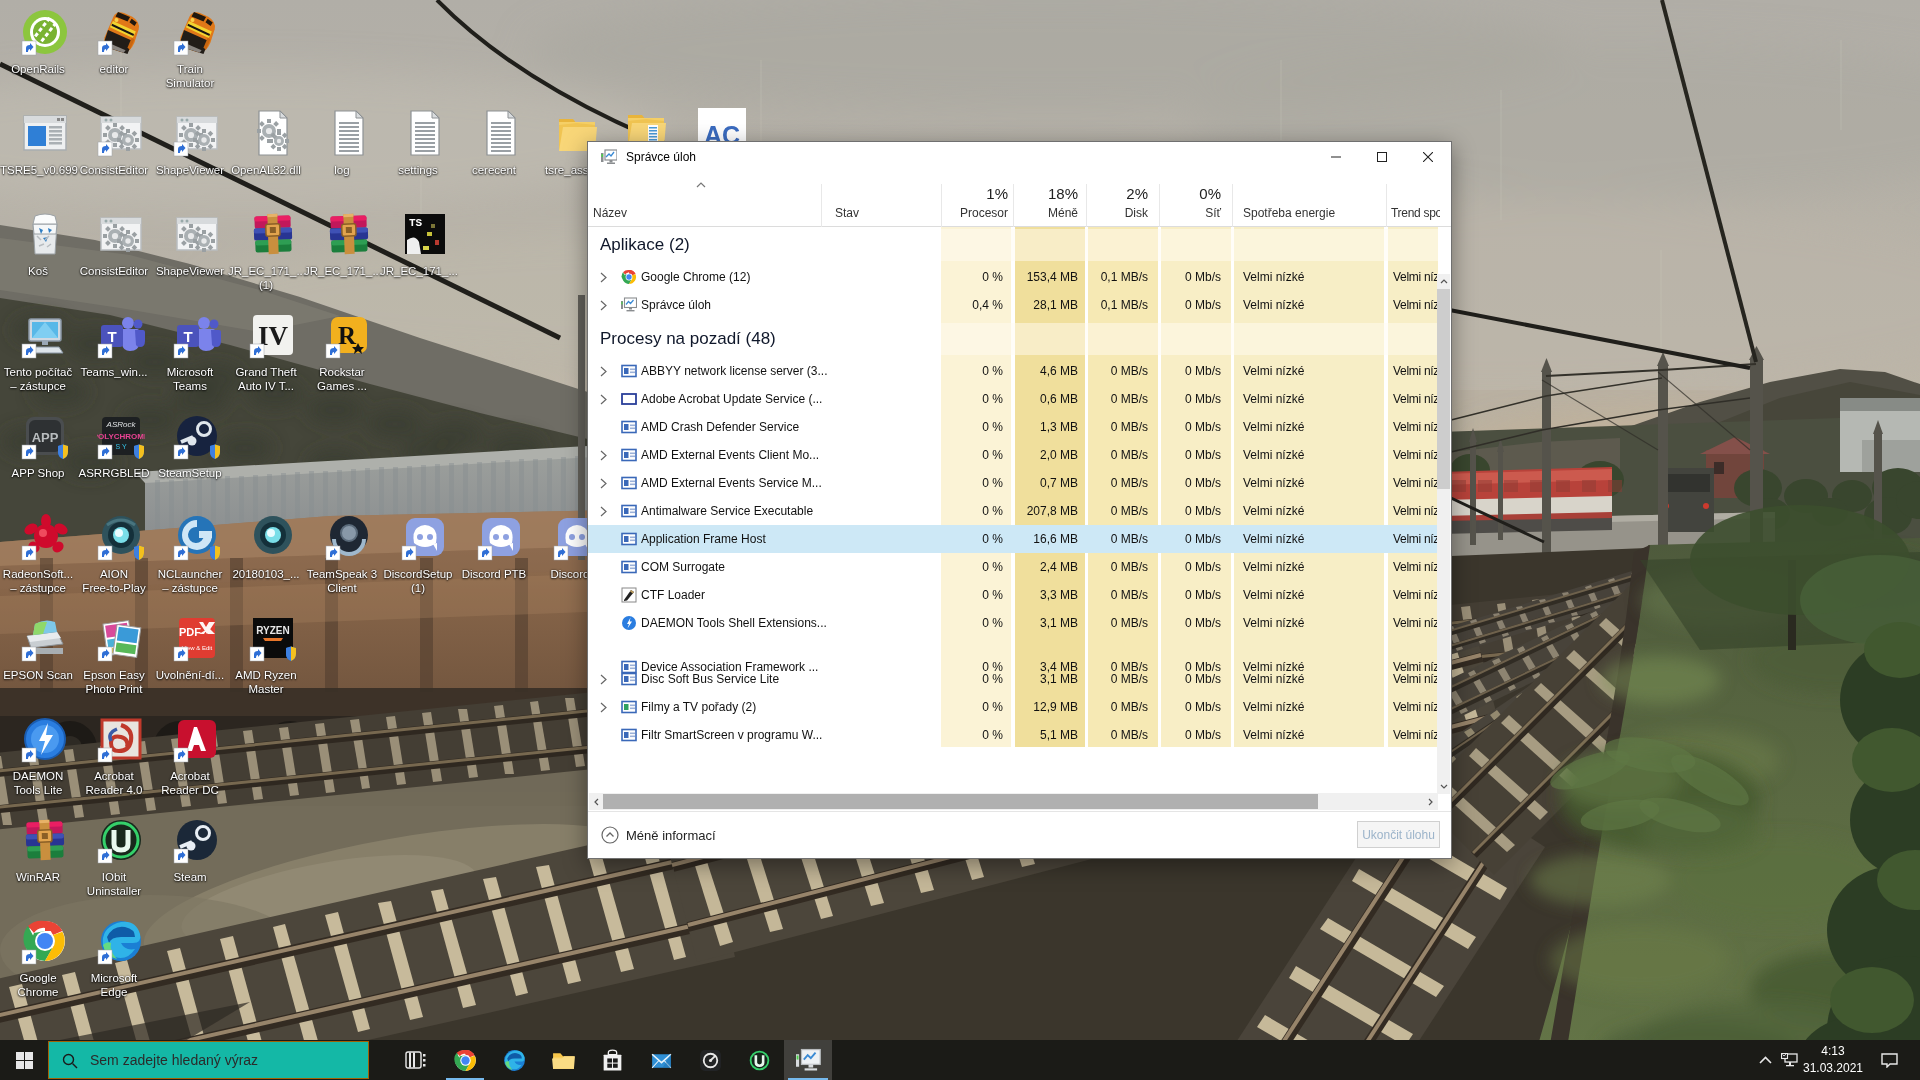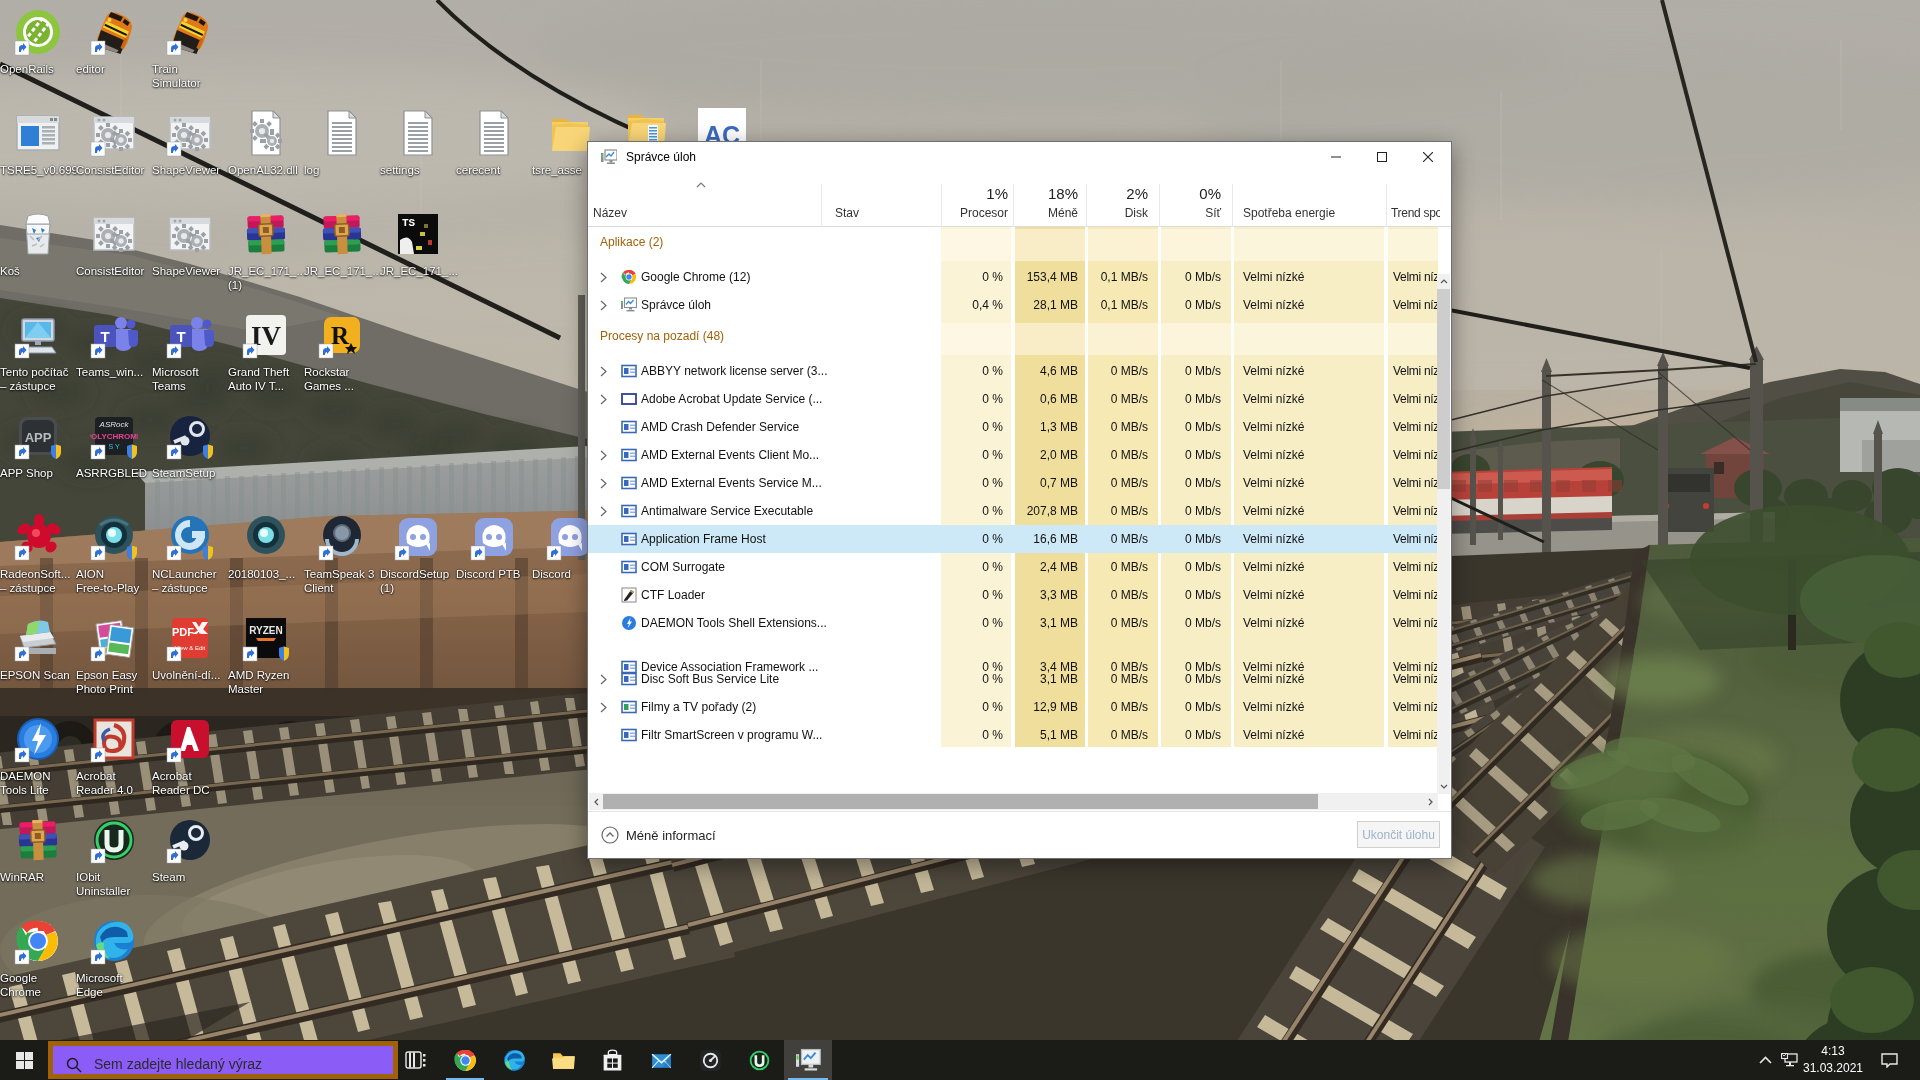--- a/index.html
+++ b/index.html
@@ -1,55 +1,55 @@
 <!DOCTYPE html>
 <html><head><meta charset="utf-8"><style>
 *{margin:0;padding:0;box-sizing:border-box}
 html,body{width:1920px;height:1080px;overflow:hidden;font-family:"Liberation Sans",sans-serif}
 #root{position:relative;width:1920px;height:1080px;overflow:hidden;background:#bdb8ac}
-.dicon{position:absolute;width:76px;z-index:1;}
+.dicon{position:absolute;width:76px;z-index:1;text-align:center}
 .dlab{margin-top:2px;font-size:11.5px;line-height:14px;color:#fff;text-shadow:0 1px 2px rgba(0,0,0,.9),0 0 2px rgba(0,0,0,.8)}
 #tm{position:absolute;background:#fff;border:1px solid #707070;box-shadow:0 6px 22px rgba(0,0,0,.4);z-index:5}
 .tm-title{position:relative;height:30px;background:#fff}
 .tm-title-text{position:absolute;left:38px;top:8px;font-size:12px;color:#000}
 .capbtn{position:absolute;top:0;width:46px;height:30px;display:flex;align-items:center;justify-content:center}
 .tm-menu{position:relative;height:24px;background:#fff;font-size:12px;color:#000;border-bottom:1px solid #f0f0f0}
 .tm-menu span{display:inline-block;margin-left:9px;padding:4px 0}
 .tm-menu span:first-child{margin-left:9px}
 .tm-tabs{position:relative;height:22px;background:#fff}
 .tab{position:relative;display:inline-block;height:19px;margin-top:3px;padding:2px 5px 0 5px;font-size:11.5px;color:#000;background:#f0f0f0;border:1px solid #d9d9d9;border-left:none}
 .tab:first-child{border-left:1px solid #d9d9d9}
 .tab.act{height:22px;margin-top:0;padding-top:4px;background:#fff;border-bottom:none;z-index:2}
 .tm-colhead{position:relative;height:55px;background:#fff;border-bottom:1px solid #dcdcdc;font-size:12px;color:#333}
 .ch-pct{position:absolute;top:13px;text-align:right;font-size:15px;color:#222}
 .ch-name{position:absolute;bottom:6px}
 .ch-right{position:absolute;bottom:6px;text-align:right}
 .vline{position:absolute;top:12px;width:1px;height:43px;background:#e8e8e8}
 .tm-body{position:relative;height:520px;background:#fff;overflow:hidden}
 .strip{position:absolute;top:0;height:520px}
-.ghead{position:absolute;left:12px;font-size:12px;color:#a16207;height:28px;padding-top:4px}
+.ghead{position:absolute;left:12px;font-size:17px;color:#0f172a;height:28px;padding-top:4px}
 .gheadrow{position:absolute;left:353px;width:497px;height:32px;background:rgba(255,252,242,.5)}
 .prow{position:absolute;left:0;width:850px;height:28px}
 .prow.sel{background:#cde8f6}
 .chev{position:absolute;left:12px;top:9px}
 .ric{position:absolute;left:33px;top:6px}
 .rname{position:absolute;left:53px;top:7px;font-size:12px;color:#111;white-space:nowrap}
 .rv{position:absolute;top:7px;text-align:right;font-size:12px;color:#111}
 .rl{position:absolute;top:7px;font-size:12px;color:#111;white-space:nowrap;overflow:hidden}
 .tm-vsb{position:absolute;right:1px;top:132px;width:13px;height:520px;background:#f0f0f0}
 .sbbtn{position:absolute;left:0;width:13px;height:15px;background:#f0f0f0;display:flex;align-items:center;justify-content:center}
 .vthumb{position:absolute;left:0;top:15px;width:13px;height:200px;background:#cdcdcd}
 .tm-hsb{position:absolute;left:1px;bottom:48px;height:17px;width:849px;background:#f0f0f0}
 .sbbtn2{position:absolute;top:0;width:15px;height:17px;background:#f0f0f0;display:flex;align-items:center;justify-content:center}
 .hthumb{position:absolute;left:14px;top:1px;width:715px;height:15px;background:#b0b0b0}
 .tm-foot{position:absolute;left:0;bottom:0;width:100%;height:47px;background:#fff;border-top:1px solid #e5e5e5}
 .less{position:absolute;left:38px;top:16px;font-size:13px;color:#222}
 .endbtn{position:absolute;right:11px;top:9px;width:83px;height:27px;background:#f5f5f5;border:1px solid #d0d0d0;color:#9cb4ca;font-size:12px;text-align:center;padding-top:6px}
 #tb{position:absolute;left:0;top:1040px;width:1920px;height:40px;background:#1b1b17;z-index:10}
-#search{position:absolute;left:48px;top:1px;width:350px;height:38px;background:#8b5cf6;border:5px solid #a16207}
+#search{position:absolute;left:48px;top:1px;width:321px;height:38px;background:#14b8a6;border:1px solid #a16207}
 #search span{position:absolute;left:41px;top:10px;font-size:14px;color:#2b2b2b}
 .tbslot{position:absolute;top:0;width:48px;height:40px;display:flex;align-items:center;justify-content:center}
 .tbactive{position:absolute;top:0;width:48px;height:40px;background:#41403c}
 .uline{position:absolute;top:37.5px;height:2.5px;background:#76b9ed}
 .tray{position:absolute;left:1752px;top:0;width:168px;height:40px}
 .clock{position:absolute;left:46px;top:3px;width:70px;color:#fff;font-size:12px;text-align:center;line-height:17px}
 </style></head>
 <body>
 <div id="root">
 <svg width="1920" height="1080" viewBox="0 0 1920 1080" style="position:absolute;left:0;top:0">

